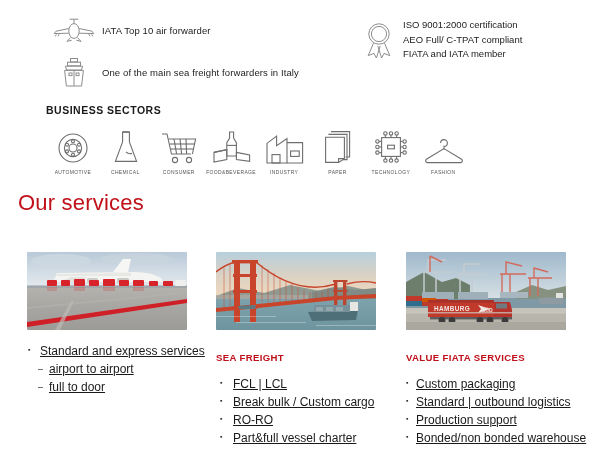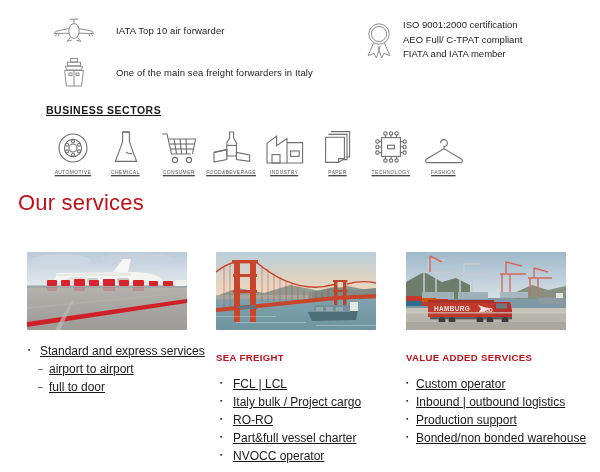--- a/index.html
+++ b/index.html
@@ -7,29 +7,29 @@
     width:600px;height:472px;overflow:hidden;background:#ffffff;
     font-family:"Liberation Sans", sans-serif;color:#1a1a1a;
     -webkit-font-smoothing:antialiased;
   }
   .page{position:relative;width:600px;height:472px;}
 
   
   .highlights{position:absolute;left:0;top:14px;width:600px;height:78px;}
   .hl-left{position:absolute;left:46px;top:0;width:320px;}
   .hl-right{position:absolute;left:355px;top:4px;width:240px;}
-  .hl-row{display:flex;align-items:center;margin-bottom:8px;gap:14px;}
+  .hl-row{display:flex;align-items:center;margin-bottom:8px;}
   .hl-ico{width:56px;min-width:56px;height:34px;display:flex;align-items:center;justify-content:center;color:#8a8a8a;}
   .hl-txt{font-size:9.5px;color:#222;letter-spacing:.1px;line-height:1.45;}
   .cert{display:flex;align-items:flex-start;}
   .cert-ico{width:48px;min-width:48px;display:flex;justify-content:center;padding-top:2px;color:#8a8a8a;}
   .cert-lines div{font-size:9.5px;line-height:14.5px;color:#222;}
 
   
-  .sectors{position:absolute;left:46px;top:104px;width:520px;text-decoration:underline;}
+  .sectors{position:absolute;left:46px;top:104px;width:520px;}
   .sectors-title{font-size:10.5px;font-weight:bold;color:#1a1a1a;letter-spacing:.5px;margin-bottom:12px;}
   .sector-row{display:flex;align-items:flex-end;gap:0;}
   .sector{width:53px;display:flex;flex-direction:column;align-items:center;}
   .sector .ic{height:36px;display:flex;align-items:flex-end;justify-content:center;color:#6e6e6e;}
   .sector .lb{margin-top:6px;font-size:4.6px;letter-spacing:.35px;color:#555;white-space:nowrap;transform:scale(1.08);}
 
   
   .our-services{position:absolute;left:18px;top:190px;font-size:22px;color:#c0101a;font-weight:normal;letter-spacing:.2px;}
 
   
@@ -384,24 +384,23 @@
           <g opacity=".3" fill="#ffffff">
             <rect x="0" y="64" width="60" height="1"></rect>
               <rect x="20" y="70" width="70" height="1"></rect>
             <rect x="100" y="73" width="60" height="1"></rect>
           </g>
         </svg>
       </div>
       <div class="svc-title">SEA FREIGHT</div>
       <ul class="svc">
         <li>FCL | LCL</li>
-        <li>Italy bulk / Project cargo</li>
+        <li>Break bulk / Custom cargo</li>
         <li>RO-RO</li>
         <li>Part&amp;full vessel charter</li>
-        <li>NVOCC operator</li>
       </ul>
     </div>
 
     <div class="col c3">
       <div class="photo">
         <svg width="160" height="78" viewBox="0 0 160 78" preserveAspectRatio="none">
           <defs>
             <linearGradient id="skyP" x1="0" y1="0" x2="0" y2="1">
               <stop offset="0%" stop-color="#9fb9cc"></stop>
                 <stop offset="100%" stop-color="#d6dfe4"></stop>
@@ -455,23 +454,23 @@
             <circle cx="36" cy="68.4" r="3.4" fill="#3b3b3b"></circle>
             <circle cx="46" cy="68.4" r="3.4" fill="#3b3b3b"></circle>
             <circle cx="74" cy="68.4" r="3.4" fill="#3b3b3b"></circle>
             <circle cx="84" cy="68.4" r="3.4" fill="#3b3b3b"></circle>
             <circle cx="99" cy="68.4" r="3.4" fill="#3b3b3b"></circle>
           </g>
           <rect x="0" y="70" width="160" height="8" fill="#aaa79e"></rect>
           <rect x="0" y="60" width="160" height="1.5" fill="#d0cdc4" opacity=".7"></rect>
         </svg>
       </div>
-      <div class="svc-title">VALUE ADDED SERVICES</div>
+      <div class="svc-title">VALUE FIATA SERVICES</div>
       <ul class="svc">
-        <li>Custom operator</li>
-        <li>Inbound |  outbound logistics</li>
+        <li>Custom packaging</li>
+        <li>Standard |  outbound logistics</li>
         <li>Production support</li>
         <li>Bonded/non bonded warehouse</li>
       </ul>
     </div>
 
   </div>
 </div>
 
 </body></html>

